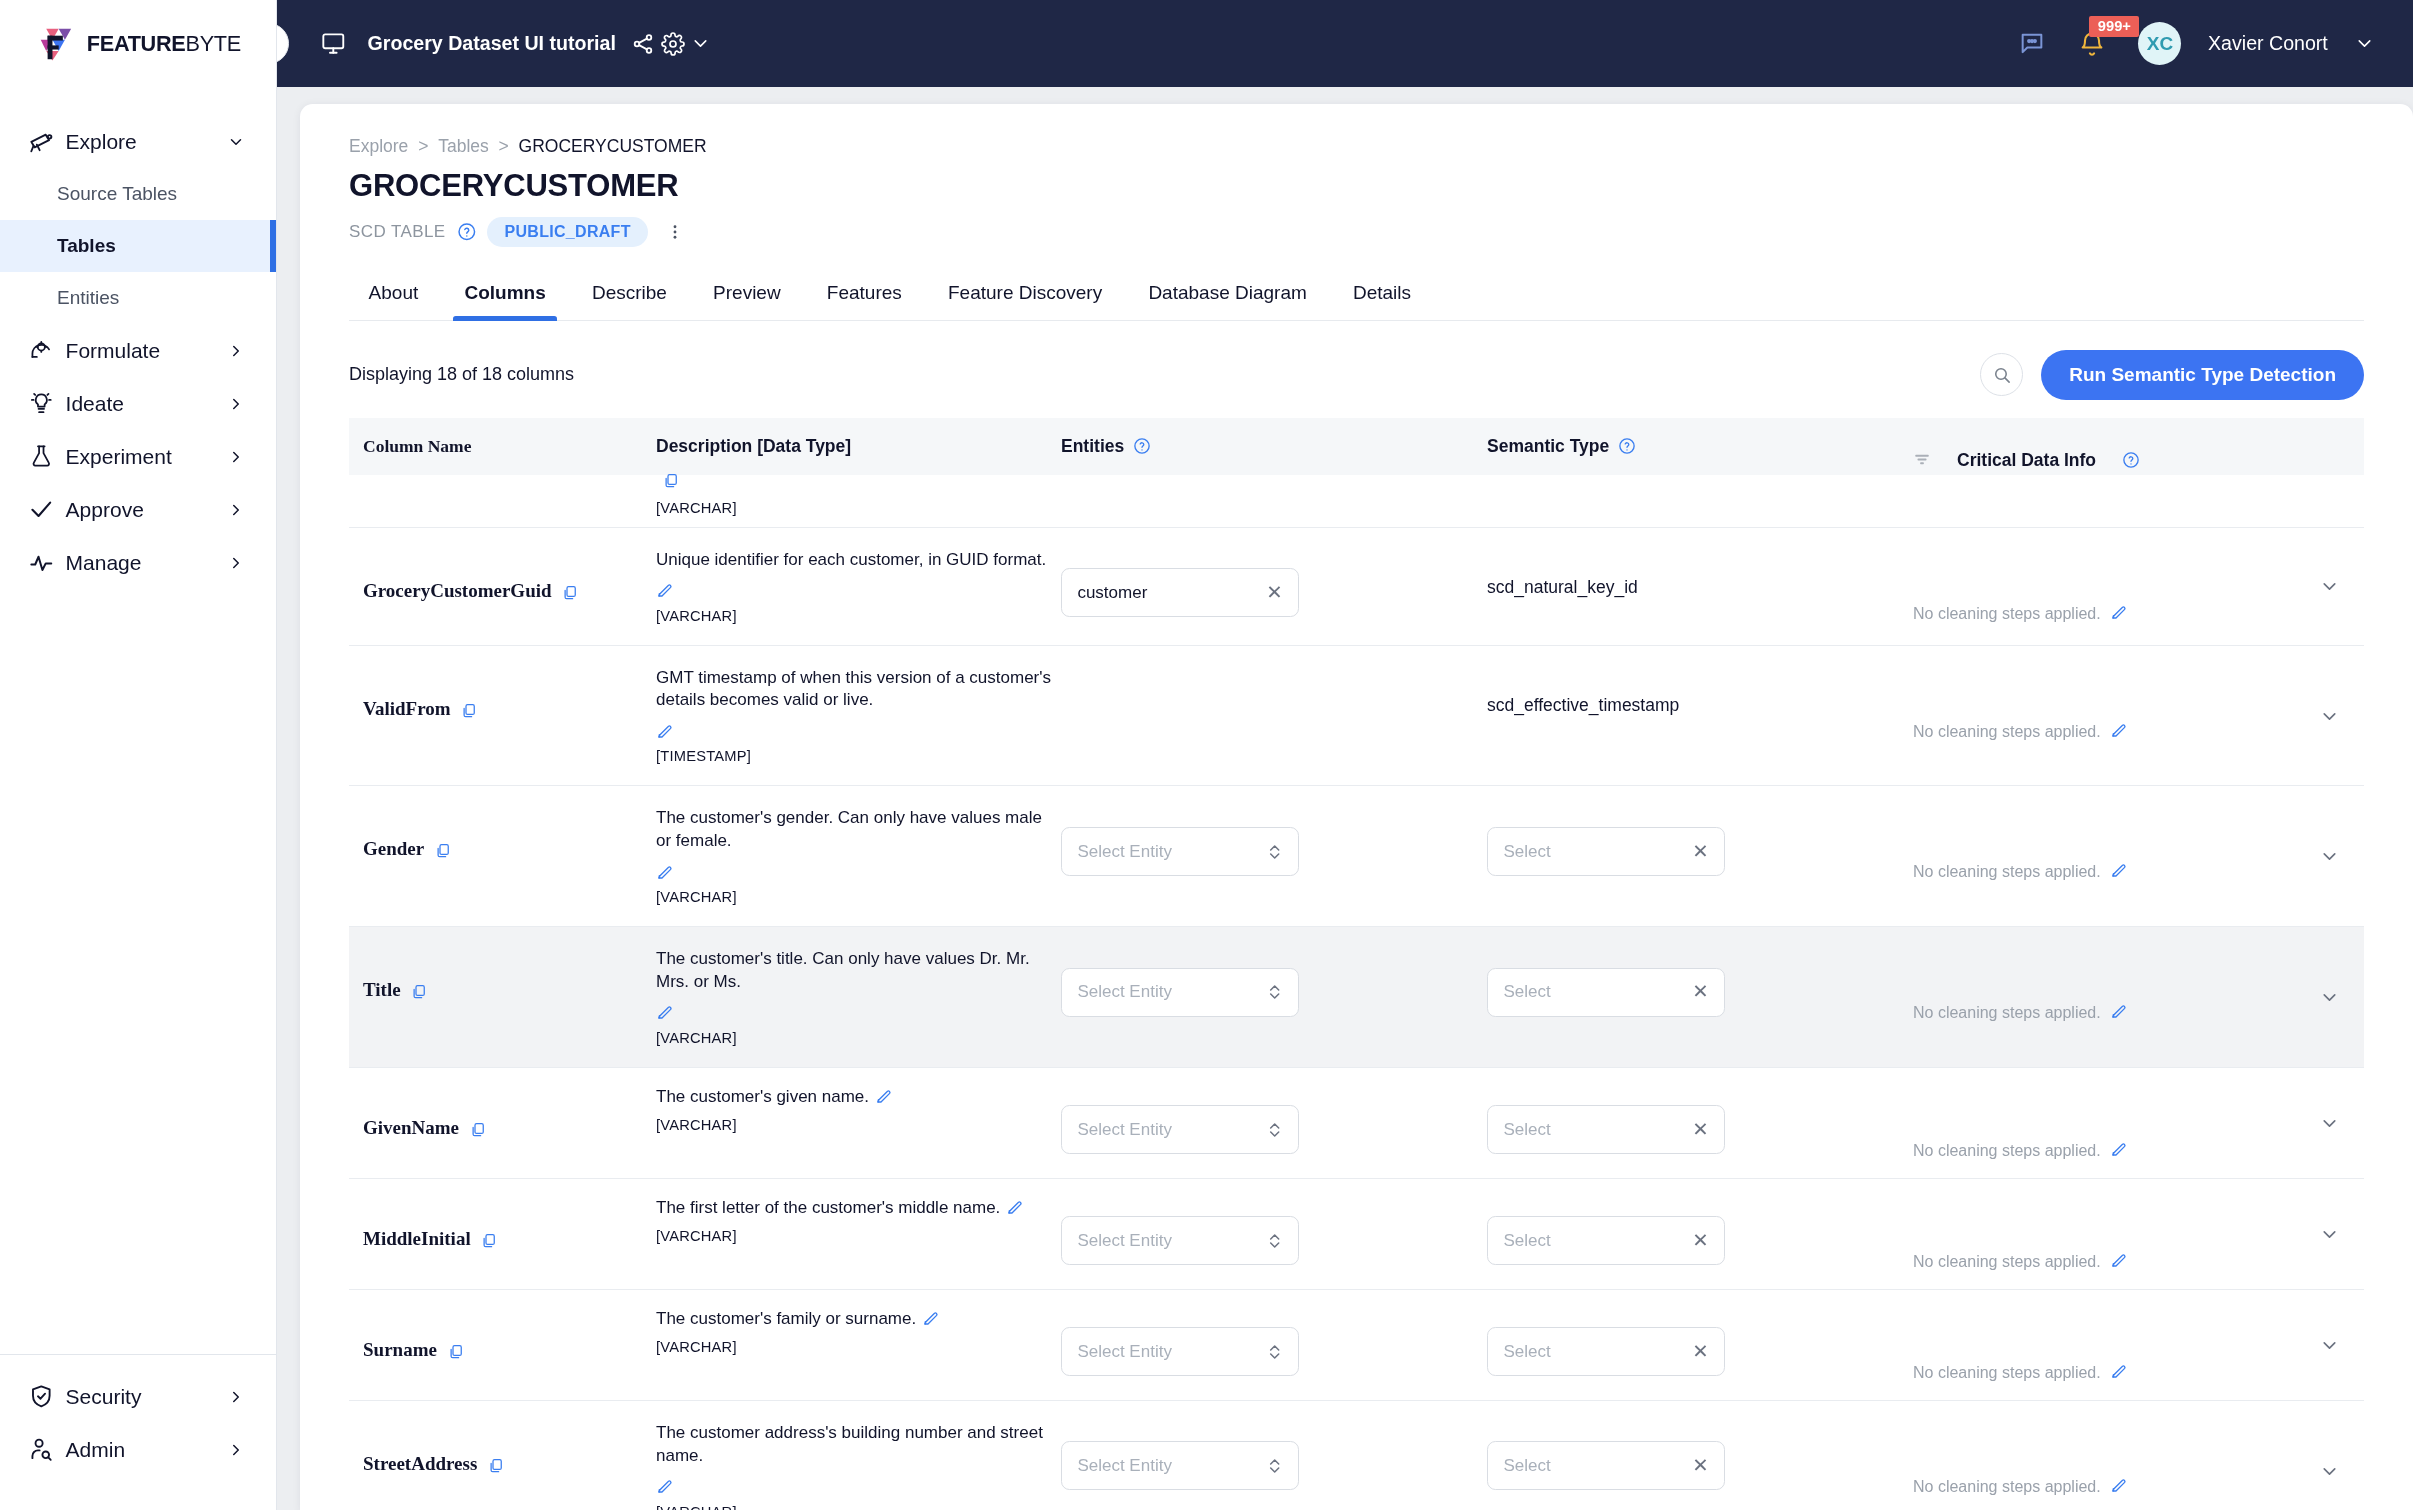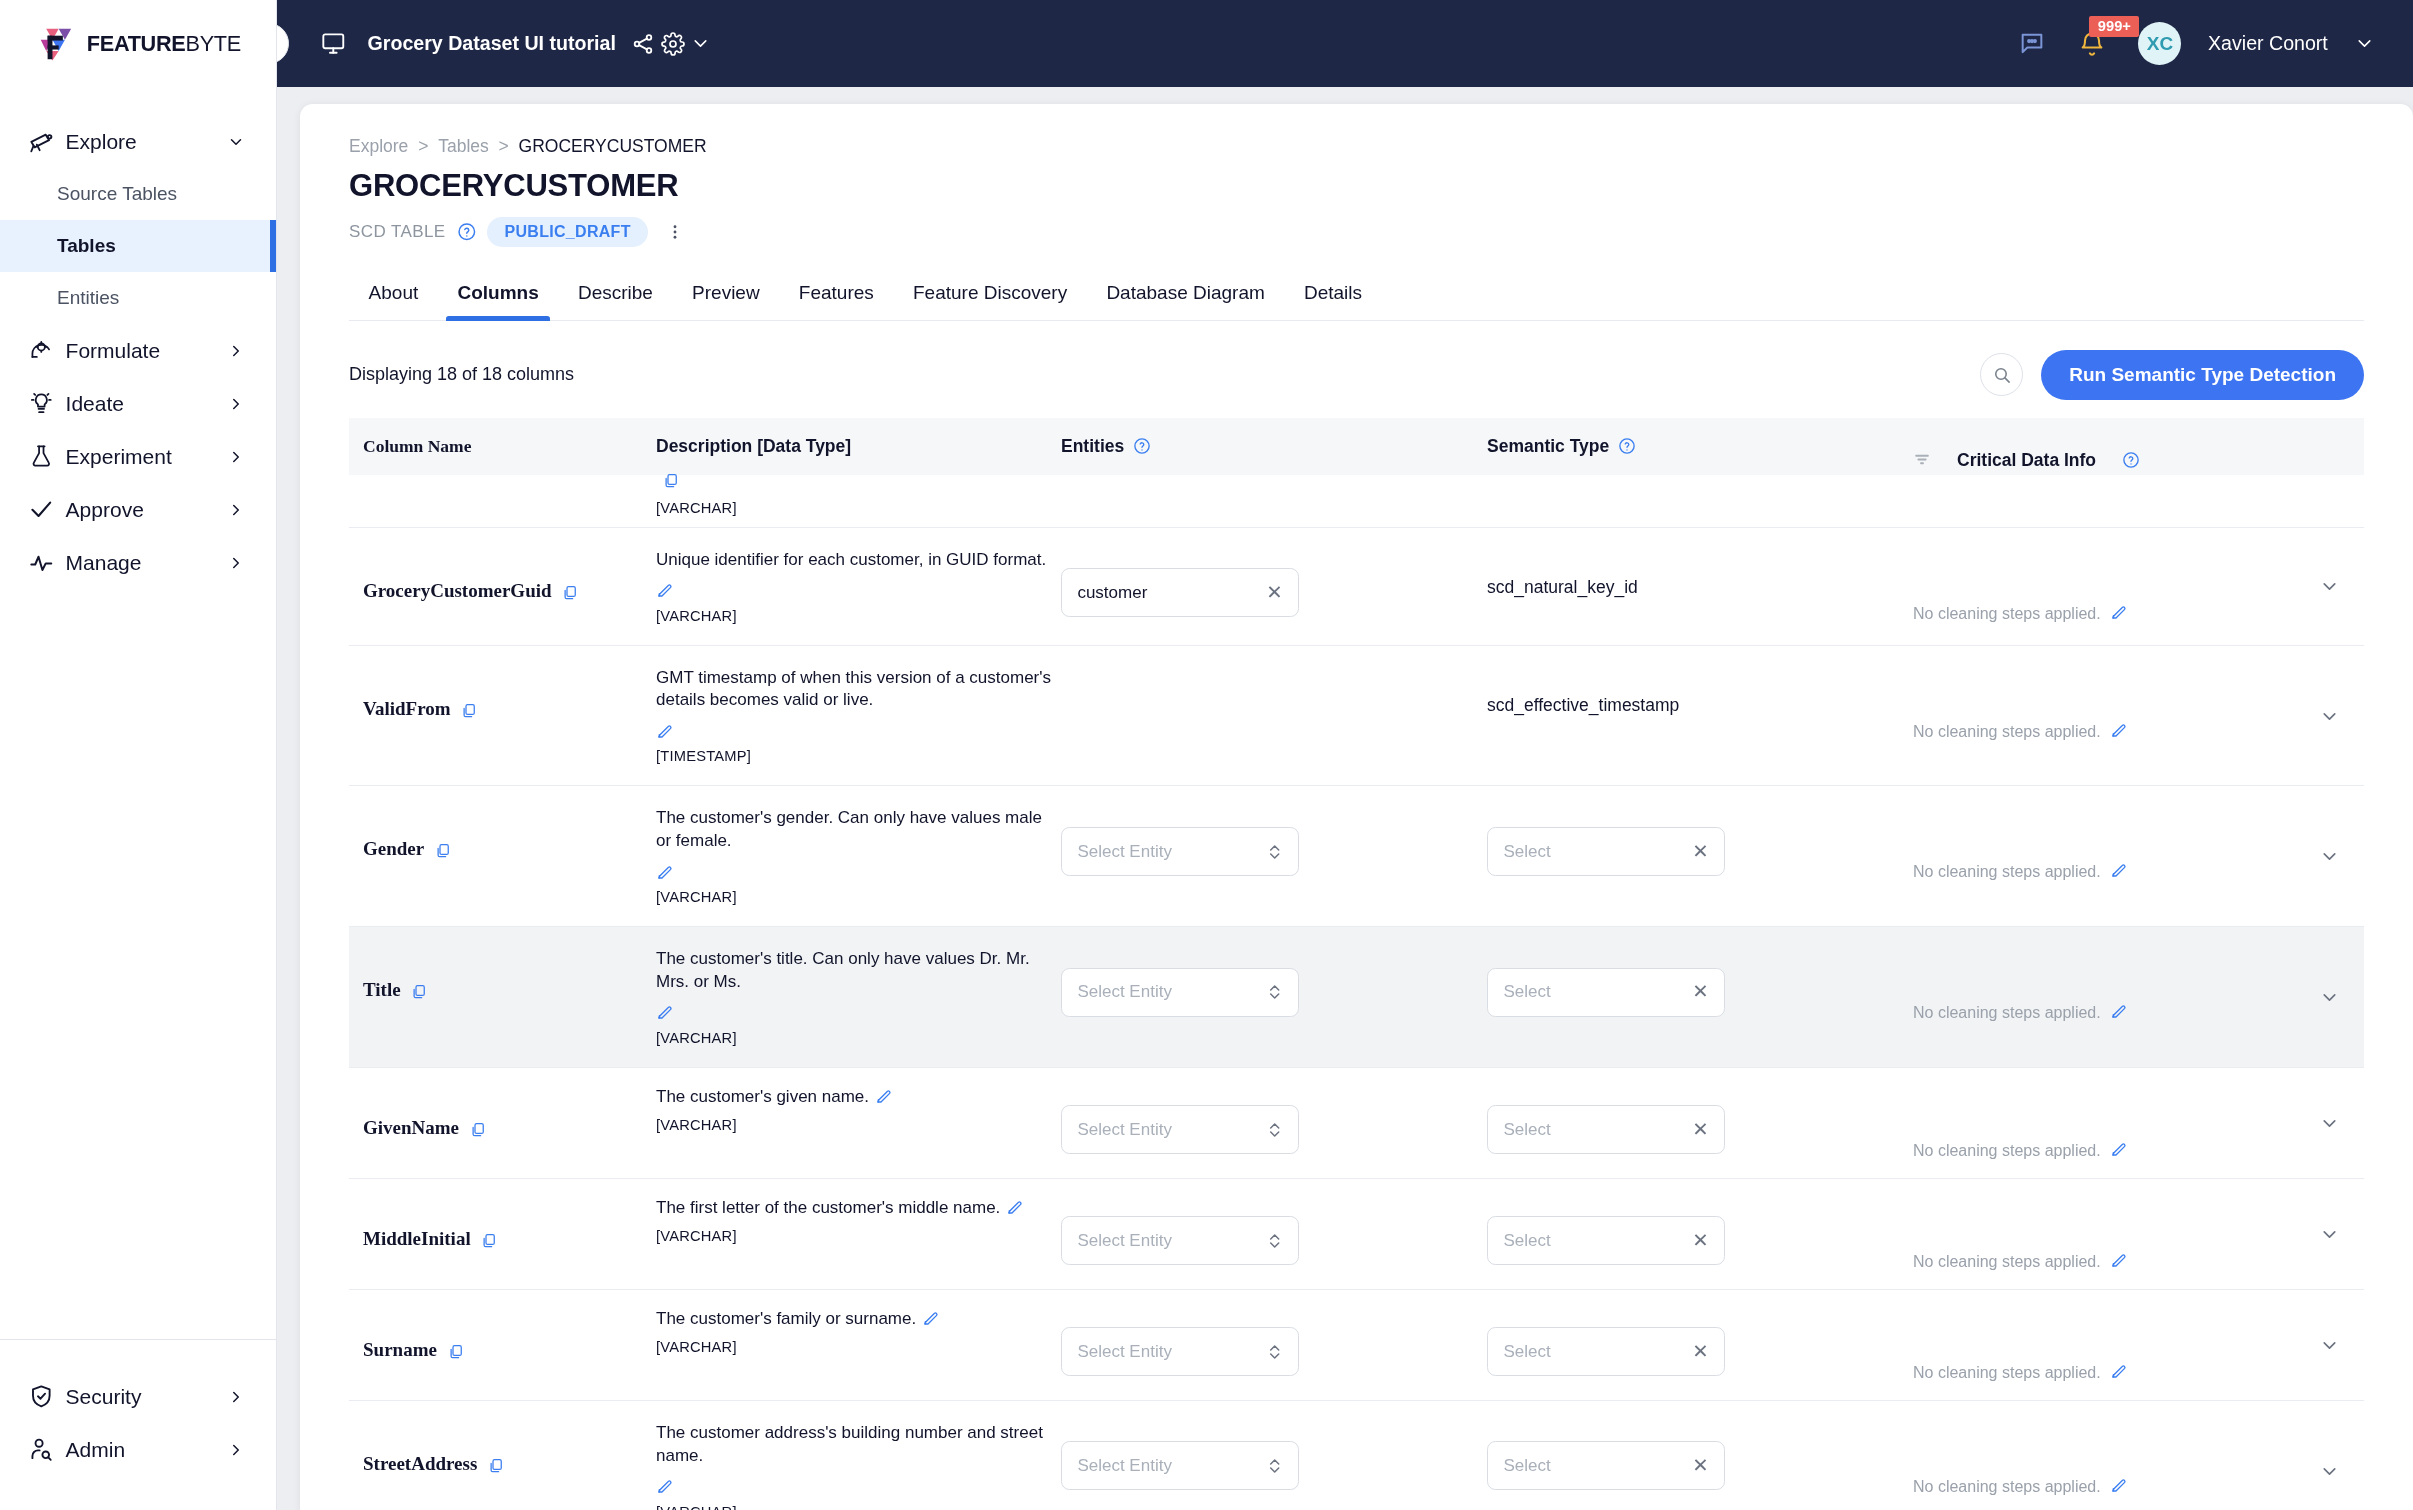--- a/index.html
+++ b/index.html
@@ -32,21 +32,21 @@
   .nav-chevron { color: #11142b; display:flex; align-items:center; }
   .nav-sub {
     height: 52px; display: flex; align-items: center;
     padding-left: 57px; font-size: 19px; color: #4b5363; cursor: pointer;
     position: relative;
   }
   .nav-sub.active { background: #e8f1fe; color: #11142b; font-weight: 600; }
   .nav-sub.active:after {
     content:""; position:absolute; right:0; top:0; bottom:0; width:6.3px; background:#2f6fe4;
   }
-  .nav-bottom { border-top: 0.7px solid #e2e6ec; padding: 30px 0 35px 0; }
+  .nav-bottom { border-top: 0.7px solid #e2e6ec; padding: 15px 0 35px 0; }
 
   
   .main { flex: 1; display: flex; flex-direction: column; min-width: 0; }
   .topbar {
     height: 87px; background: #1f2746; display: flex; align-items: center;
     padding-left: 43px; padding-right: 32px; position: relative;
   }
   .collapse-btn {
     position: absolute; left: -29px; top: 23px; width: 41px; height: 41px;
     border-radius: 50%; background: #fff; border: 0.7px solid #e2e6ec;
@@ -83,21 +83,21 @@
   .page-title { font-size: 31px; font-weight: 700; color: #11142b; margin-top: 11.2px; letter-spacing: -0.2px;}
 
   .meta-row { display: flex; align-items: center; gap: 11.2px; margin-top: 12.6px; }
   .meta-label { font-size: 17px; color: #8d959f; letter-spacing: 0.4px; }
   .chip {
     background: #e4f0fd; color: #3a7ef0; font-size: 16px; font-weight: 700;
     border-radius: 15.4px; padding: 6.3px 17px; letter-spacing: 0.3px;
   }
   .kebab { color: #4b5363; cursor: pointer; display:flex; align-items:center; padding: 0 7px;}
 
-  .tabs { display: flex; gap: 0; margin-top: 25px; border-bottom: 1.4px solid #e7eaee; }
+  .tabs { display: flex; gap: 7px; margin-top: 25px; border-bottom: 1.4px solid #e7eaee; }
   .tab {
     font-size: 19px; color: #11142b; padding: 9.8px 19.6px 15.4px 19.6px; cursor: pointer;
     position: relative; white-space: nowrap;
   }
   .tab.active { font-weight: 600; }
   .tab.active:after {
     content:""; position:absolute; left: 8.4px; right:8.4px; bottom: -1.4px; height: 4.9px;
     background: #2f6fe4; border-radius: 2.8px 2.8px 0 0;
   }
 

